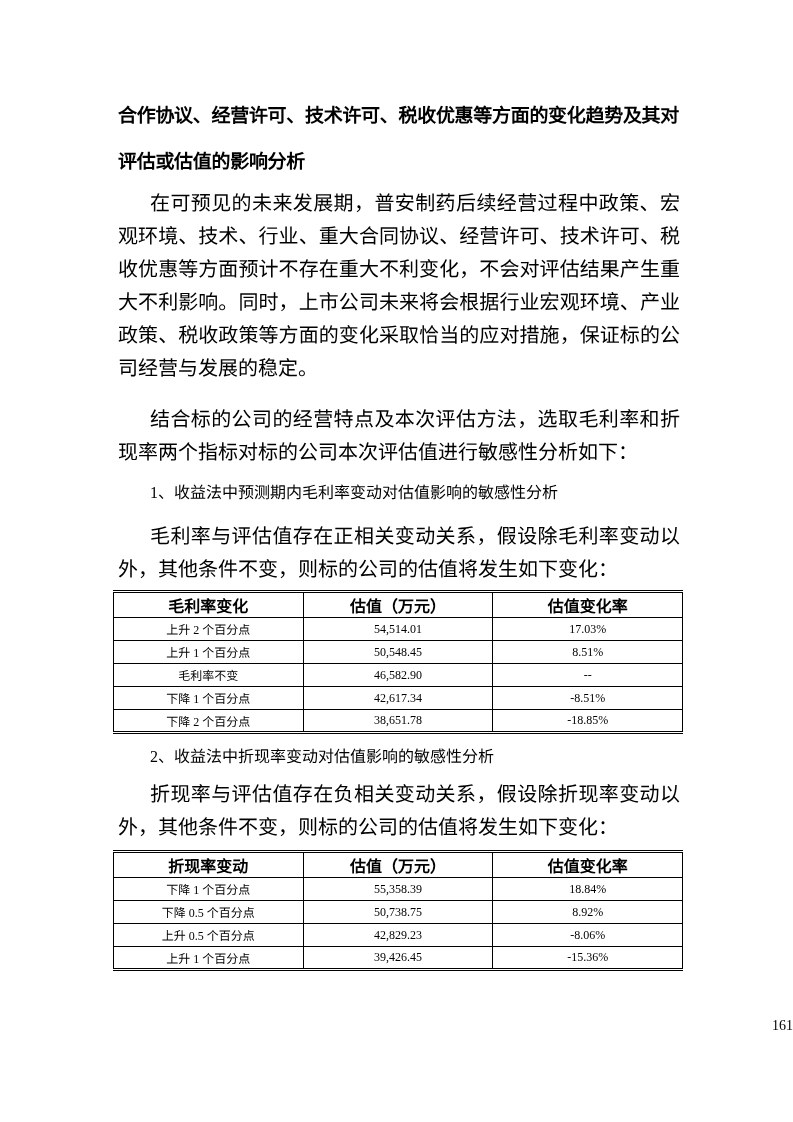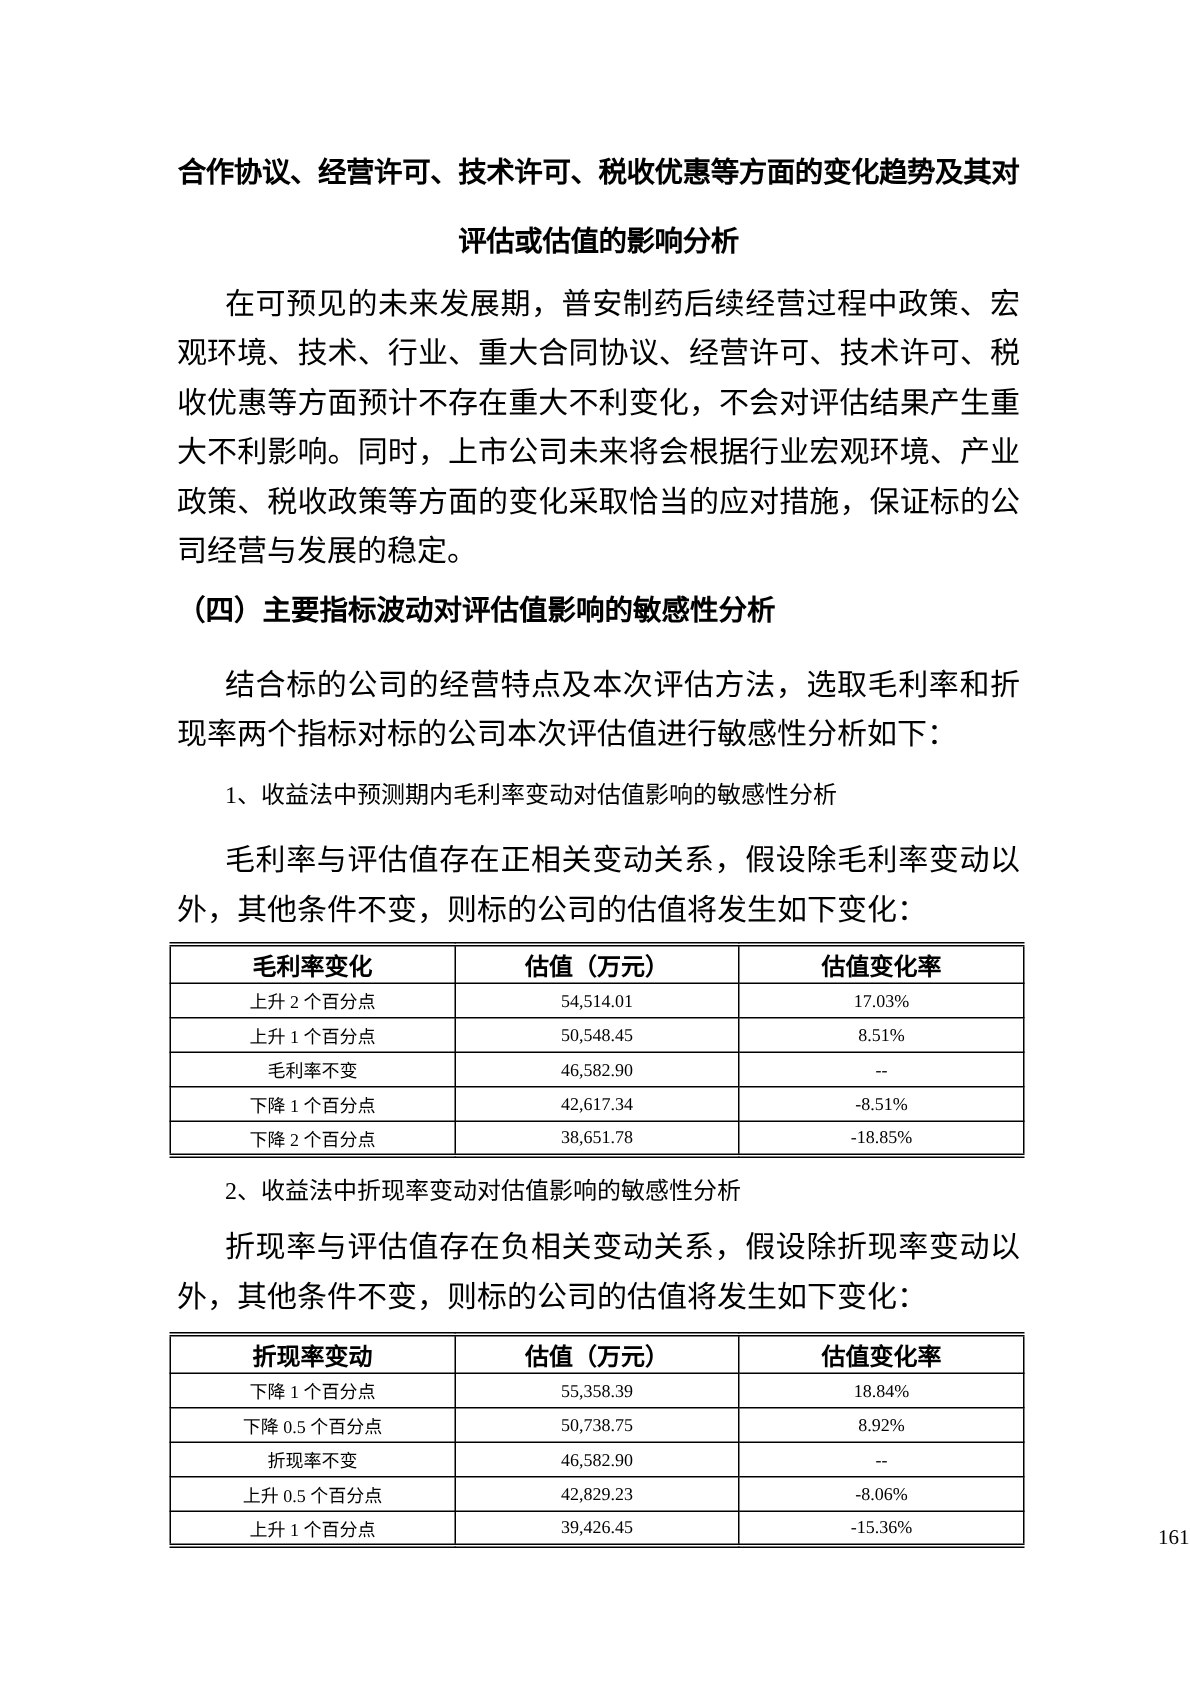--- a/index.html
+++ b/index.html
@@ -20,21 +20,20 @@
     margin-right: 113px;
     padding-top: 93px;
   }
   .h1-line {
     font-family: "Liberation Sans", "DejaVu Sans", sans-serif;
     font-weight: bold;
     font-size: 19px;
     line-height: 46px;
     letter-spacing: -0.3px;
     white-space: nowrap;
-    text-align: center;
   }
   .h2 {
     font-family: "Liberation Sans", "DejaVu Sans", sans-serif;
     font-weight: bold;
     font-size: 19px;
     line-height: 30px;
     margin-top: 8px;
     white-space: nowrap;
   }
   .para {
@@ -96,21 +95,20 @@
 <div class="page">
   <div class="content">
 
     <div>
       <div class="h1-line">合作协议、经营许可、技术许可、税收优惠等方面的变化趋势及其对</div>
       <div class="h1-line">评估或估值的影响分析</div>
     </div>
 
     <p class="para para-intro">在可预见的未来发展期，普安制药后续经营过程中政策、宏观环境、技术、行业、重大合同协议、经营许可、技术许可、税收优惠等方面预计不存在重大不利变化，不会对评估结果产生重大不利影响。同时，上市公司未来将会根据行业宏观环境、产业政策、税收政策等方面的变化采取恰当的应对措施，保证标的公司经营与发展的稳定。</p>
 
-    <div class="h2">（四）主要指标波动对评估值影响的敏感性分析</div>
 
     <p class="para section-para">结合标的公司的经营特点及本次评估方法，选取毛利率和折现率两个指标对标的公司本次评估值进行敏感性分析如下：</p>
 
     <div class="sub-title">1、收益法中预测期内毛利率变动对估值影响的敏感性分析</div>
 
     <p class="para sub-para-1">毛利率与评估值存在正相关变动关系，假设除毛利率变动以外，其他条件不变，则标的公司的估值将发生如下变化：</p>
 
     <table class="sens sens-1">
       <thead>
         <tr>
@@ -165,25 +163,20 @@
             <td>下降 1 个百分点</td>
             <td>55,358.39</td>
             <td>18.84%</td>
           </tr>
           <tr>
             <td>下降 0.5 个百分点</td>
             <td>50,738.75</td>
             <td>8.92%</td>
           </tr>
           <tr>
-            <td>折现率不变</td>
-            <td>46,582.90</td>
-            <td>--</td>
-          </tr>
-          <tr>
             <td>上升 0.5 个百分点</td>
             <td>42,829.23</td>
             <td>-8.06%</td>
           </tr>
           <tr>
             <td>上升 1 个百分点</td>
             <td>39,426.45</td>
             <td>-15.36%</td>
           </tr>
         </tbody>

